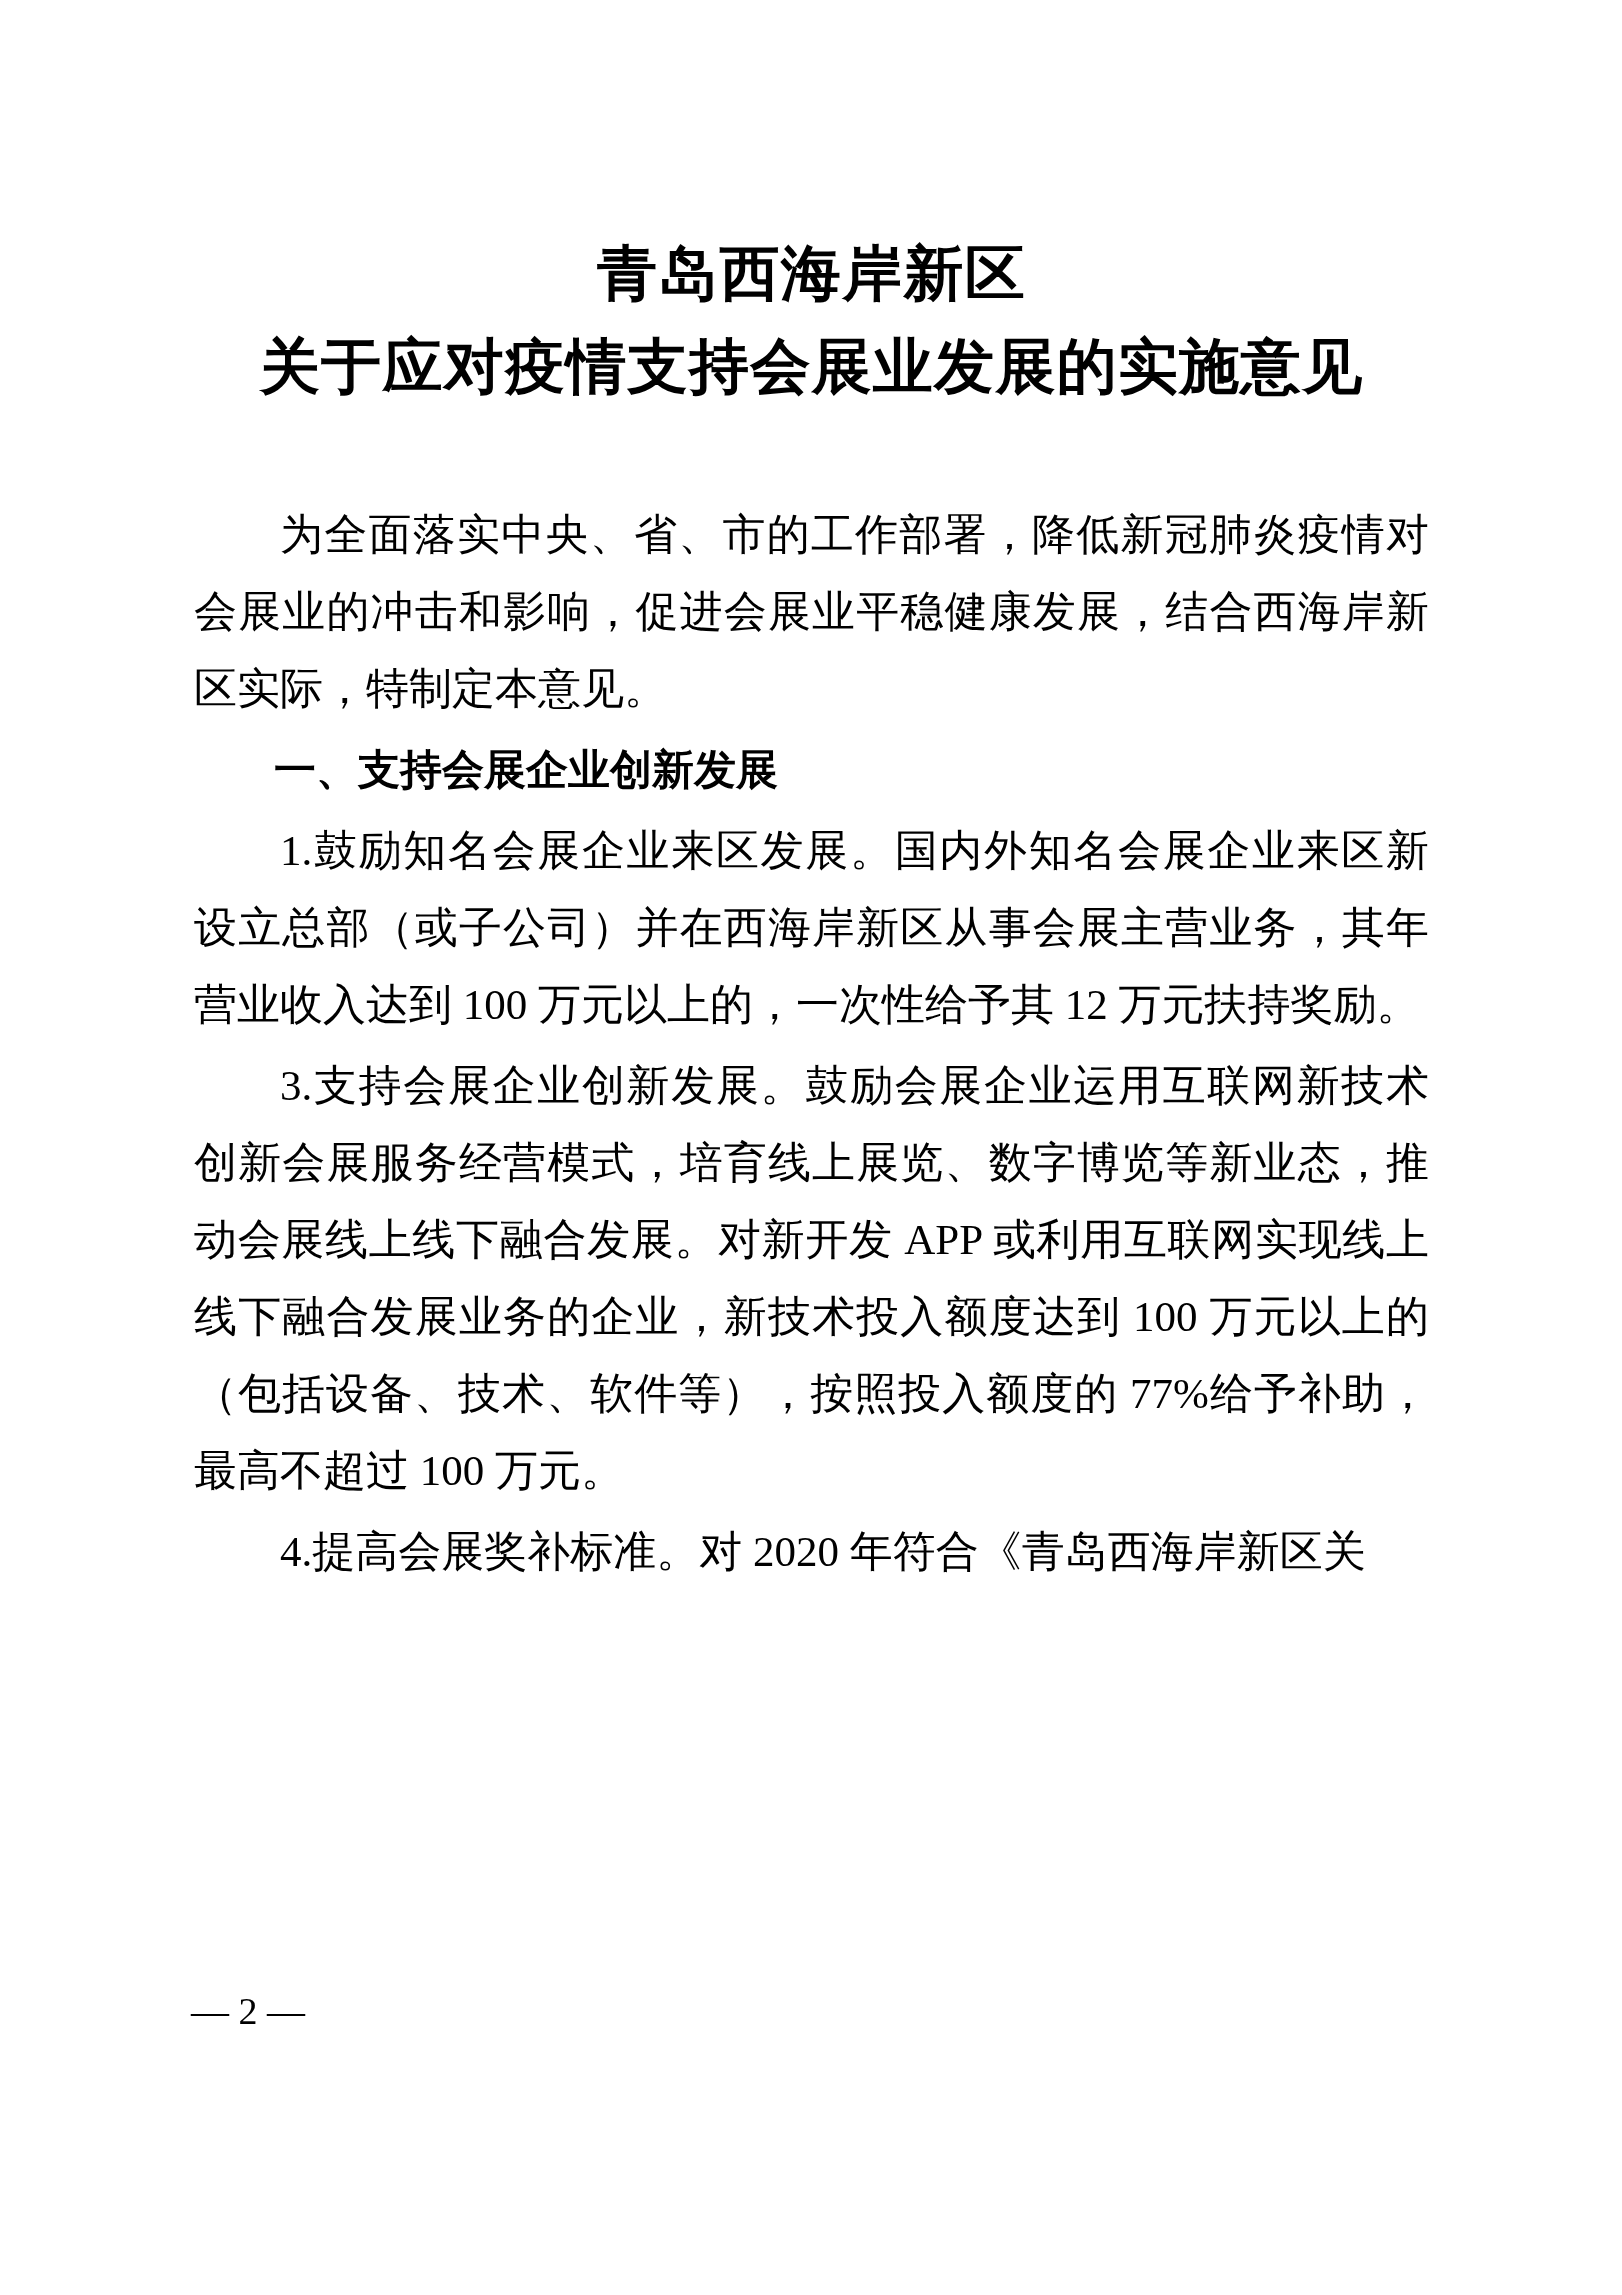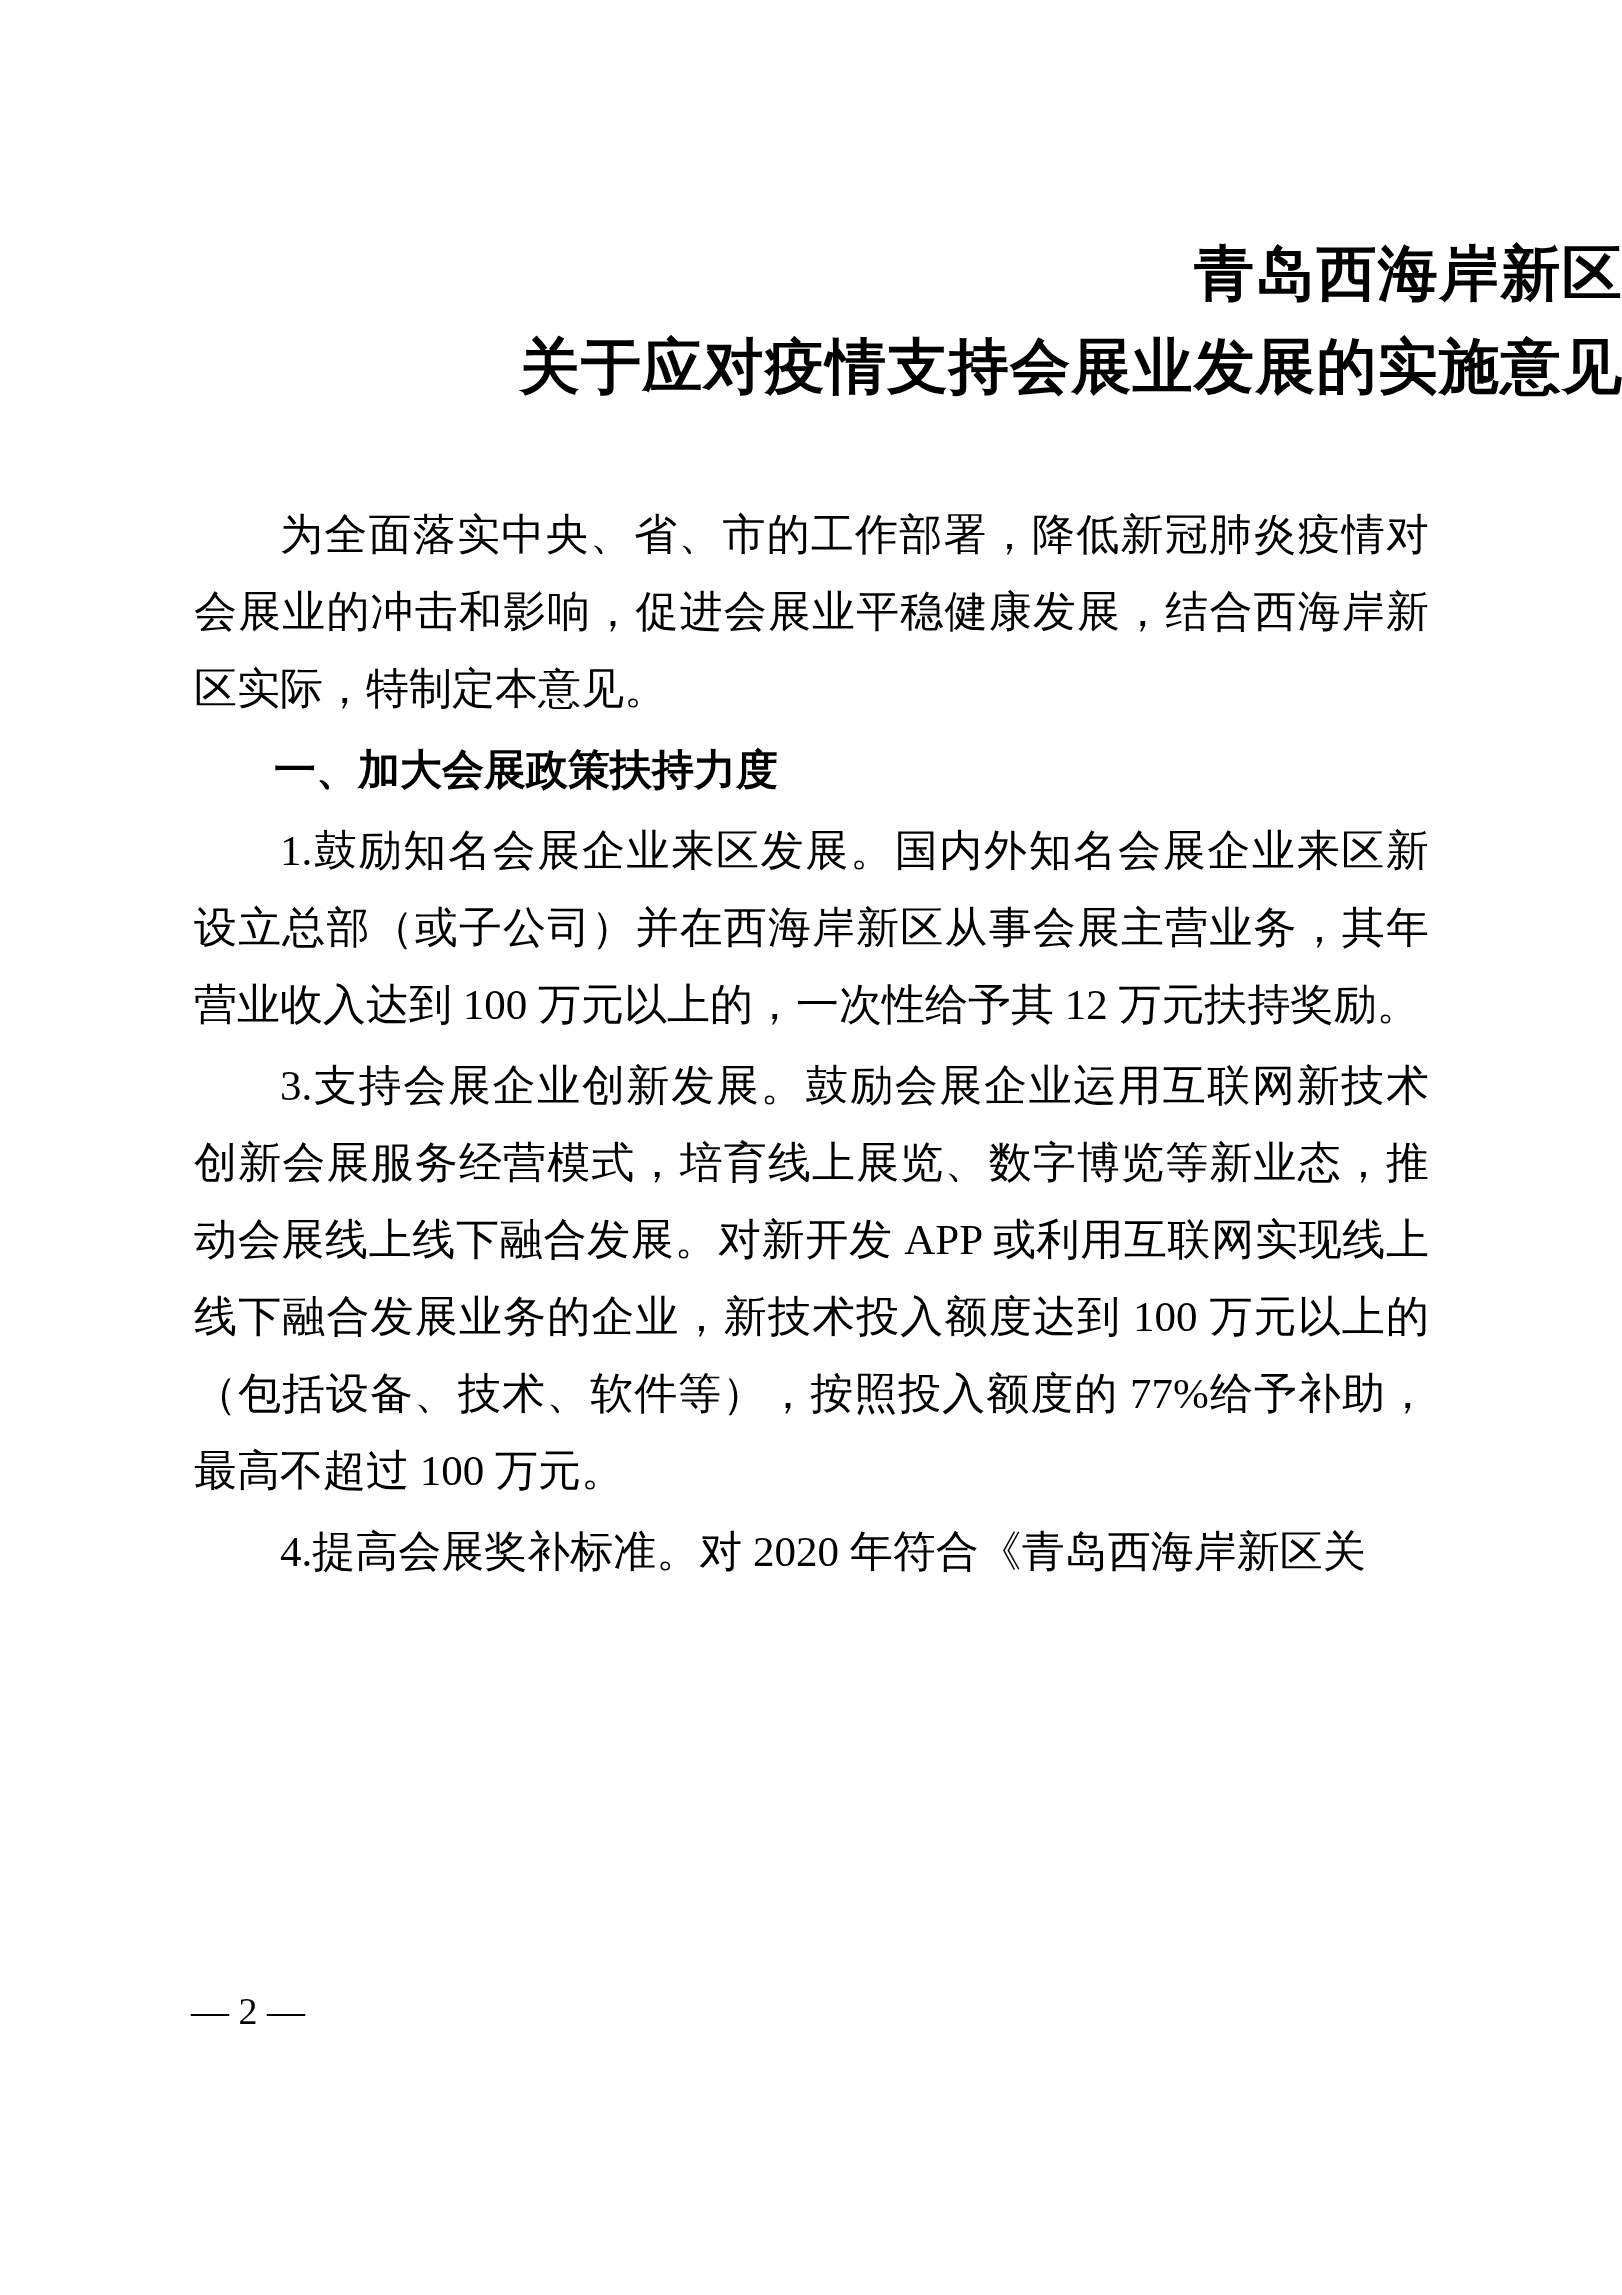--- a/index.html
+++ b/index.html
@@ -11,21 +11,21 @@
   .page {
     position: relative;
     width: 1623px;
     height: 2295px;
     background: #ffffff;
     color: #000000;
     overflow: hidden;
   }
   .doc-title {
     padding-top: 228px;
-    text-align: right;
+    text-align: center;
     font-family: "Liberation Serif", "DejaVu Serif", serif;
     font-weight: bold;
     font-size: 60px;
     line-height: 93px;
     letter-spacing: 1.3px;
     color: #000000;
   }
   .doc-body {
     width: 1243px;
     margin: 82px auto 0 auto;
@@ -66,21 +66,21 @@
 
 <div class="page">
 
   <div class="doc-title">
     <div class="title-line">青岛西海岸新区</div>
     <div class="title-line">关于应对疫情支持会展业发展的实施意见</div>
   </div>
 
   <div class="doc-body">
     <p class="para">为全面落实中央、省、市的工作部署，降低新冠肺炎疫情对会展业的冲击和影响，促进会展业平稳健康发展，结合西海岸新区实际，特制定本意见。</p>
-    <h2 class="heading">一、加大会展政策扶持力度</h2>
+    <h2 class="heading">一、支持会展企业创新发展</h2>
     <p class="para">1.鼓励知名会展企业来区发展。国内外知名会展企业来区新设立总部（或子公司）并在西海岸新区从事会展主营业务，其年营业收入达到 100 万元以上的，一次性给予其 12 万元扶持奖励。</p>
     <p class="para">3.支持会展企业创新发展。鼓励会展企业运用互联网新技术创新会展服务经营模式，培育线上展览、数字博览等新业态，推动会展线上线下融合发展。对新开发 APP 或利用互联网实现线上线下融合发展业务的企业，新技术投入额度达到 100 万元以上的（包括设备、技术、软件等），按照投入额度的 77%给予补助，最高不超过 100 万元。</p>
     <p class="para">4.提高会展奖补标准。对 2020 年符合《青岛西海岸新区关</p>
   </div>
 
   <div class="page-number">— 2 —</div>
 
 </div>
 
 

